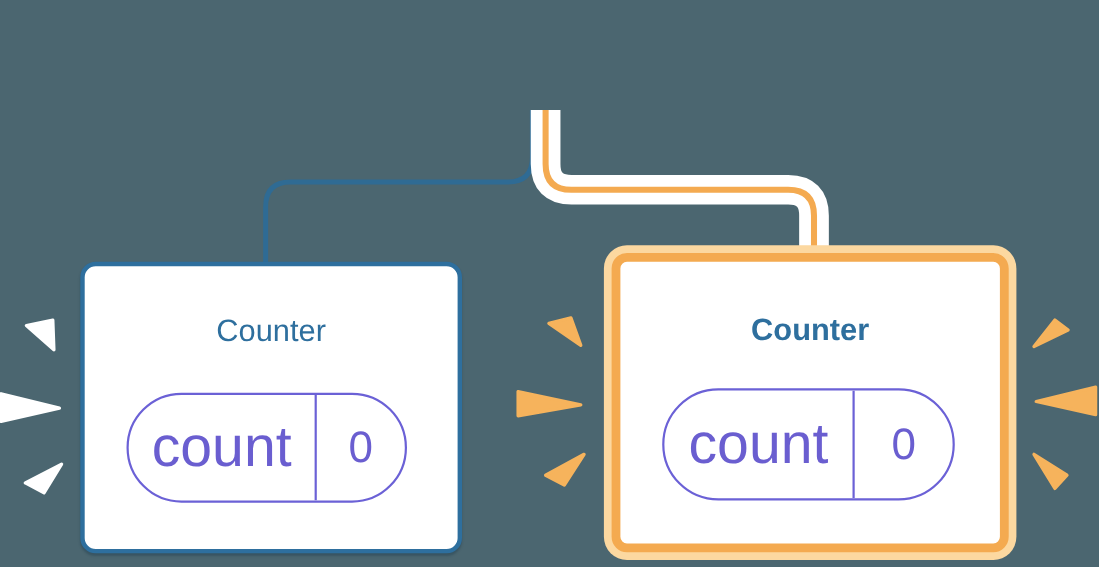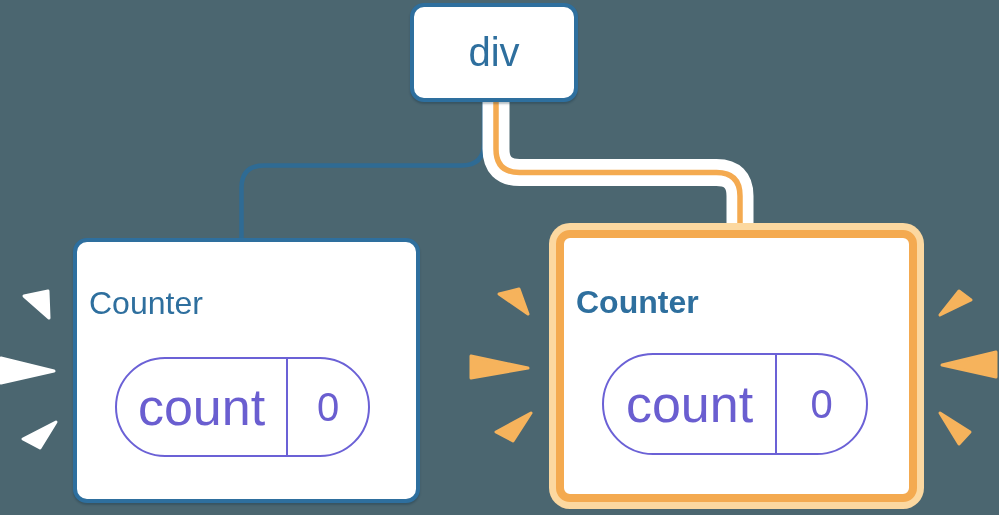--- a/index.html
+++ b/index.html
@@ -44,22 +44,22 @@
     left: 73px; top: 238px; width: 347px; height: 265px;
     border: 4px solid var(--blue); border-radius: 14px;
     box-shadow: 0 2px 2px rgba(15,45,65,0.30);
   }
   .node-counter-right {
     left: 556px; top: 230px; width: 361px; height: 272px;
     border: 8px solid var(--orange); border-radius: 14px;
     box-shadow: 0 0 0 7px var(--orange-light), 0 10px 3px -7px rgba(20,40,55,0.30);
   }
   .counter-title {
-    position: absolute; left: 12px; right: 0; 
-    font-size: 32px; color: var(--blue); line-height: 1.1;
+    position: absolute; left: 0; right: 0; text-align: center;
+    font-size: 28px; color: var(--blue); line-height: 1.1;
   }
   .node-counter-left .counter-title { top: 44px; font-weight: 500; }
   .node-counter-right .counter-title { top: 47px; font-weight: 700; }
 
   .state-pill {
     position: absolute; left: 38px; top: 115px; box-sizing: border-box;
     border: 2.5px solid var(--purple); border-radius: 60px;
     display: flex; overflow: hidden; background: var(--node-background);
   }
   .node-counter-left .state-pill { width: 255px; height: 100px; }
@@ -95,23 +95,20 @@
 
     <polygon class="spark-orange" points="499,294 519,289 528,314"></polygon>
     <polygon class="spark-orange" points="471,356 471,378 528,368"></polygon>
     <polygon class="spark-orange" points="531,413 496,432 513,441"></polygon>
 
     <polygon class="spark-orange" points="940,315 959,291 971,300"></polygon>
     <polygon class="spark-orange" points="942,365 996,352 996,377"></polygon>
     <polygon class="spark-orange" points="940,413 959,444 970,432"></polygon>
   </svg>
 
-  <div class="node node-root">
-    <span>div</span>
-  </div>
 
   <div class="node node-counter-left">
     <div class="counter-title">Counter</div>
     <div class="state-pill">
       <div class="state-key">count</div>
       <div class="state-value">0</div>
     </div>
   </div>
 
   <div class="node node-counter-right">

